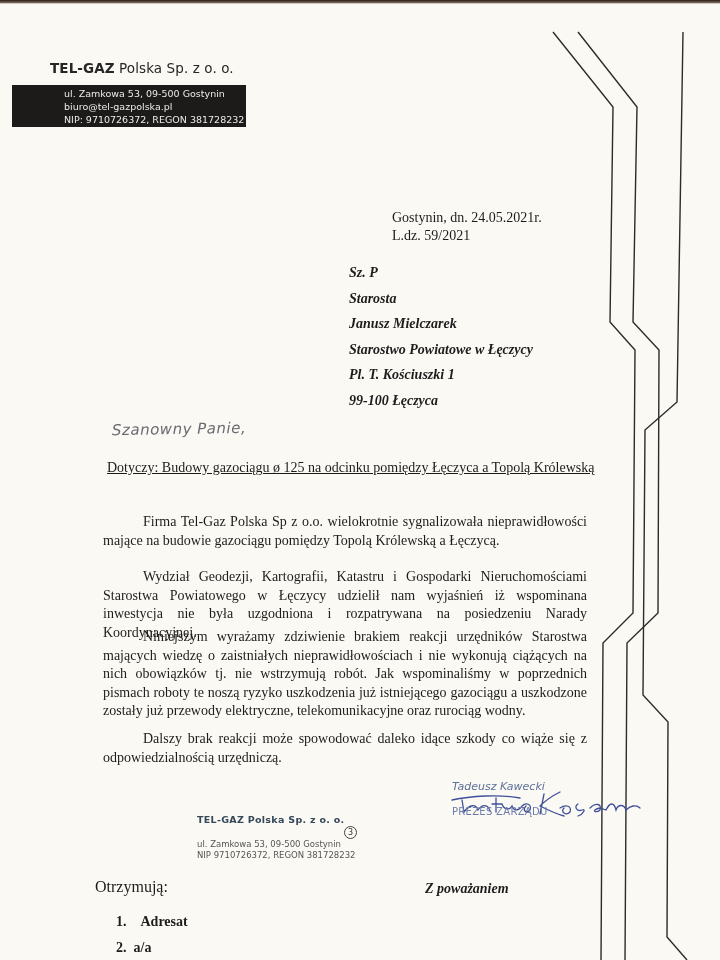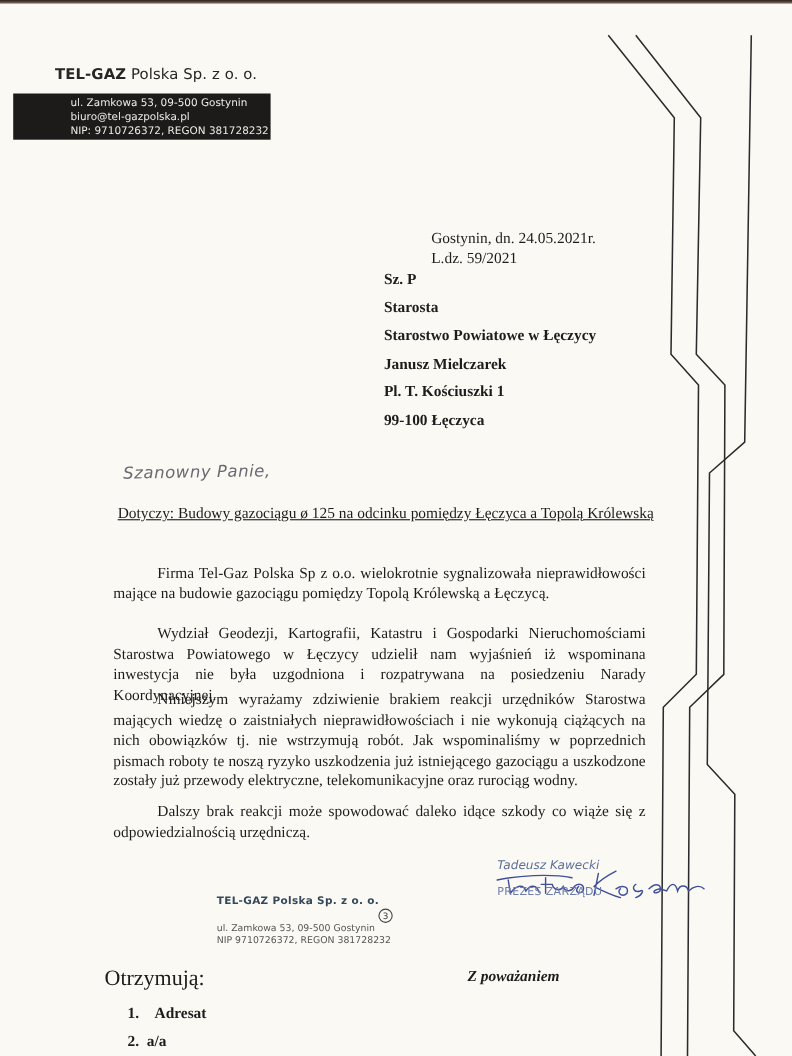--- a/index.html
+++ b/index.html
@@ -27,21 +27,21 @@
     background: #1d1b1a;
   }
   .letterhead-band div {
     position: absolute; left: 52px;
     font-family: "DejaVu Sans", sans-serif; font-size: 9.5px; color: #ecebe8;
     line-height: 13px; white-space: nowrap;
   }
 
   .meta { position: absolute; left: 392px; top: 163px; font-size: 14px; line-height: 18px; margin-top: 46px; }
 
-  .recipient { position: absolute; left: 349px; top: 247px; font-weight: bold; font-size: 14px; }
+  .recipient { position: absolute; left: 349px; top: 265px; font-style: italic; font-weight: bold; font-size: 14px; }
   .recipient div { height: 25.5px; white-space: nowrap; }
 
   .greeting {
     position: absolute; left: 112px; top: 420px;
     font-family: "DejaVu Sans", sans-serif; font-size: 15px; color: #6a6a72;
     font-style: italic; letter-spacing: 0.5px; transform: rotate(-1deg);
   }
   .subject {
     position: absolute; left: 107px; top: 460px; font-size: 14px;
     text-decoration: underline; white-space: nowrap;
@@ -59,21 +59,21 @@
   .stamp .line { font-size: 8.5px; line-height: 11px; color: #555; white-space: nowrap; }
   .stamp .addr { margin-top: 14px; }
 
   .sig-name { position: absolute; left: 452px; top: 780px; font-family: "DejaVu Sans", sans-serif; font-style: italic; font-size: 11px; color: #5d6f9a; }
   .sig-title { position: absolute; left: 452px; top: 806px; font-family: "DejaVu Sans", sans-serif; font-size: 10px; color: #6c7cab; letter-spacing: 0.3px; }
   .sig-scribble { position: absolute; left: 440px; top: 780px; width: 260px; height: 50px; }
   .sig-scribble path { fill: none; stroke: #3f4f9a; stroke-width: 1.3; stroke-linecap: round; }
 
   .closing { position: absolute; left: 425px; top: 833px; font-style: italic; font-weight: bold; font-size: 14px; margin-top: 48px; }
 
-  .cc-label { position: absolute; left: 95px; top: 878px; font-size: 20px; }
+  .cc-label { position: absolute; left: 95px; top: 878px; font-size: 16px; }
   .cc-item { position: absolute; font-size: 14px; white-space: nowrap; font-weight: bold; }
 </style>
 </head>
 <body>
 
 <div class="top-shadow"></div>
 
 <svg class="deco-lines" viewBox="0 0 720 960">
   <polyline points="553,32 613,107 610,322 635,350 633,613 603,643 601,960"></polyline>
   <polyline points="578,32 637,107 633,322 659,350 658,613 627,643 625,960"></polyline>
@@ -88,22 +88,22 @@
 </div>
 
 <div class="meta">
   <div>Gostynin, dn. 24.05.2021r.</div>
   <div>L.dz. 59/2021</div>
 </div>
 
 <div class="recipient">
   <div>Sz. P</div>
   <div>Starosta</div>
+  <div>Janusz Mielczarek</div>
   <div>Starostwo  Powiatowe  w  Łęczycy</div>
-  <div>Janusz Mielczarek</div>
   <div>Pl.  T. Kościuszki 1</div>
   <div>99-100 Łęczyca</div>
 </div>
 
 <div class="greeting">Szanowny Panie,</div>
 
 <div class="subject">Dotyczy: Budowy gazociągu ø 125 na  odcinku pomiędzy  Łęczyca  a Topolą Królewską</div>
 
 <div class="para" style="top:513px"><span class="indent"></span><span>Firma Tel-Gaz Polska  Sp z o.o. wielokrotnie  sygnalizowała  nieprawidłowości mające na  budowie gazociągu pomiędzy Topolą Królewską a Łęczycą.</span></div>
 <div class="para" style="top:568px"><span class="indent"></span><span>Wydział Geodezji, Kartografii, Katastru i Gospodarki Nieruchomościami Starostwa Powiatowego w Łęczycy  udzielił nam wyjaśnień iż  wspominana inwestycja nie była uzgodniona  i rozpatrywana  na posiedzeniu Narady Koordynacyjnej.</span></div>

